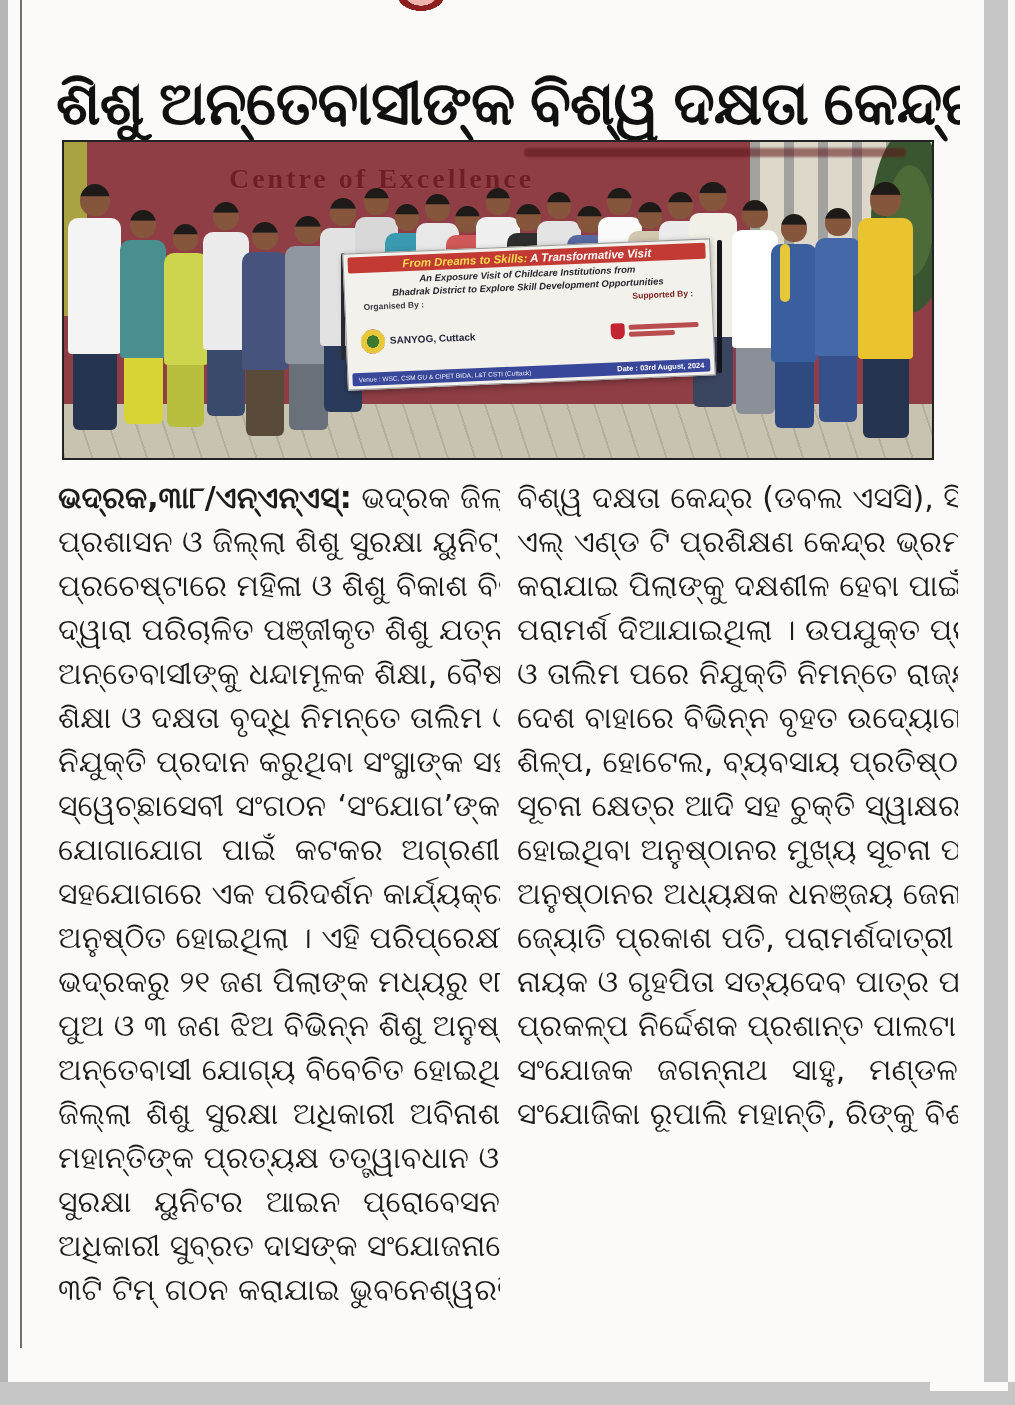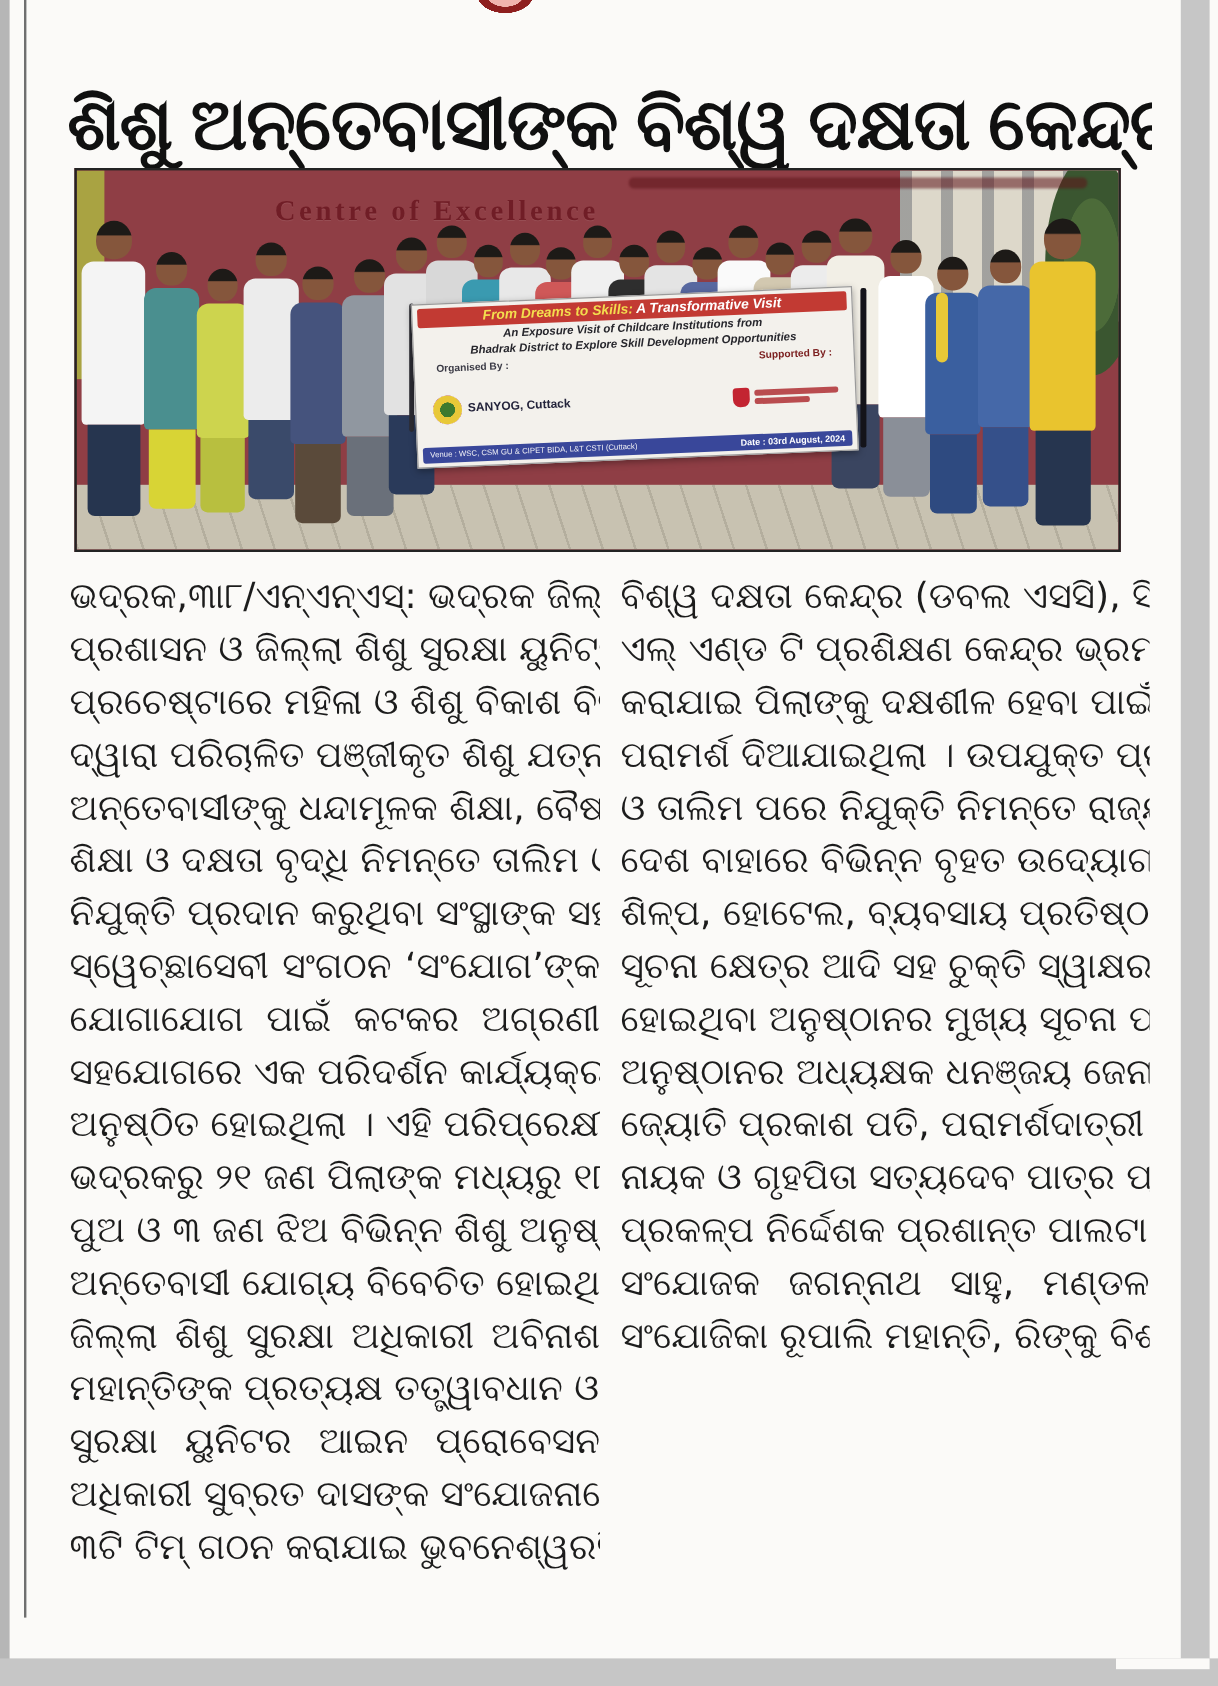--- a/index.html
+++ b/index.html
@@ -31,21 +31,21 @@
   }
   .leftwall{position:absolute;left:0;top:0;width:2.6%;height:55%;background:#a9a342;}
   .building{position:absolute;right:0;top:0;width:21%;height:40%;background:#ddd8ca;
     background-image:repeating-linear-gradient(90deg, rgba(90,95,105,.45) 0 10px, rgba(0,0,0,0) 10px 34px);}
   .foliage{position:absolute;right:-2%;top:-4%;width:9%;height:58%;
     background:radial-gradient(closest-side,#4c6b39 0 60%,#3a5630 61% 100%);border-radius:50%;}
   .wall-topline{position:absolute;right:3%;top:2%;width:44%;height:9px;background:rgba(92,20,26,.55);
     border-radius:4px;filter:blur(1px);}
   .wall-title{
     position:absolute;left:19%;top:6.5%;font-family:"Liberation Serif", serif;
-    font-size:24px;font-weight:700;letter-spacing:3px;color:#701d26;
+    font-size:28px;font-weight:700;letter-spacing:3px;color:#701d26;
     text-shadow:0 1px 0 rgba(255,255,255,.08);
   }
   .ground{position:absolute;left:0;bottom:0;width:100%;height:17%;background:#c8c2b1;
     background-image:repeating-linear-gradient(72deg, rgba(120,115,100,.25) 0 2px, rgba(0,0,0,0) 2px 26px);}
   .people{position:absolute;inset:0;}
   .person{position:absolute;}
   .head{border-radius:50% 50% 46% 46%;margin:0 auto;}
   .torso{margin:2px auto 0;border-radius:10px 10px 4px 4px;}
   .legs{margin:0 auto;border-radius:0 0 6px 6px;}
   .scarf{position:absolute;left:18%;top:30px;width:10px;height:58px;border-radius:5px;}
@@ -84,21 +84,21 @@
   .article{position:absolute;left:58px;top:476px;width:900px;}
   .col{position:absolute;top:0;}
   .col-left{left:0;width:442px;}
   .col-right{left:459px;width:441px;}
   .line{
     font-size:30px;line-height:44px;height:44px;color:#1c1c1c;
     text-align:justify;text-align-last:justify;white-space:nowrap;overflow:hidden;
     font-family:"DejaVu Sans", sans-serif;
   }
   .line.left-last{text-align-last:left;}
-  .bold{font-weight:400;}
+  .bold{font-weight:700;}
 </style>
 </head>
 <body>
 
 <div class="left-gray"></div>
 <div class="right-gray"></div>
 <div class="bottom-gray"></div>
 <div class="bottom-notch"></div>
 <div class="vrule"></div>
 <div class="masthead-notch"></div>

